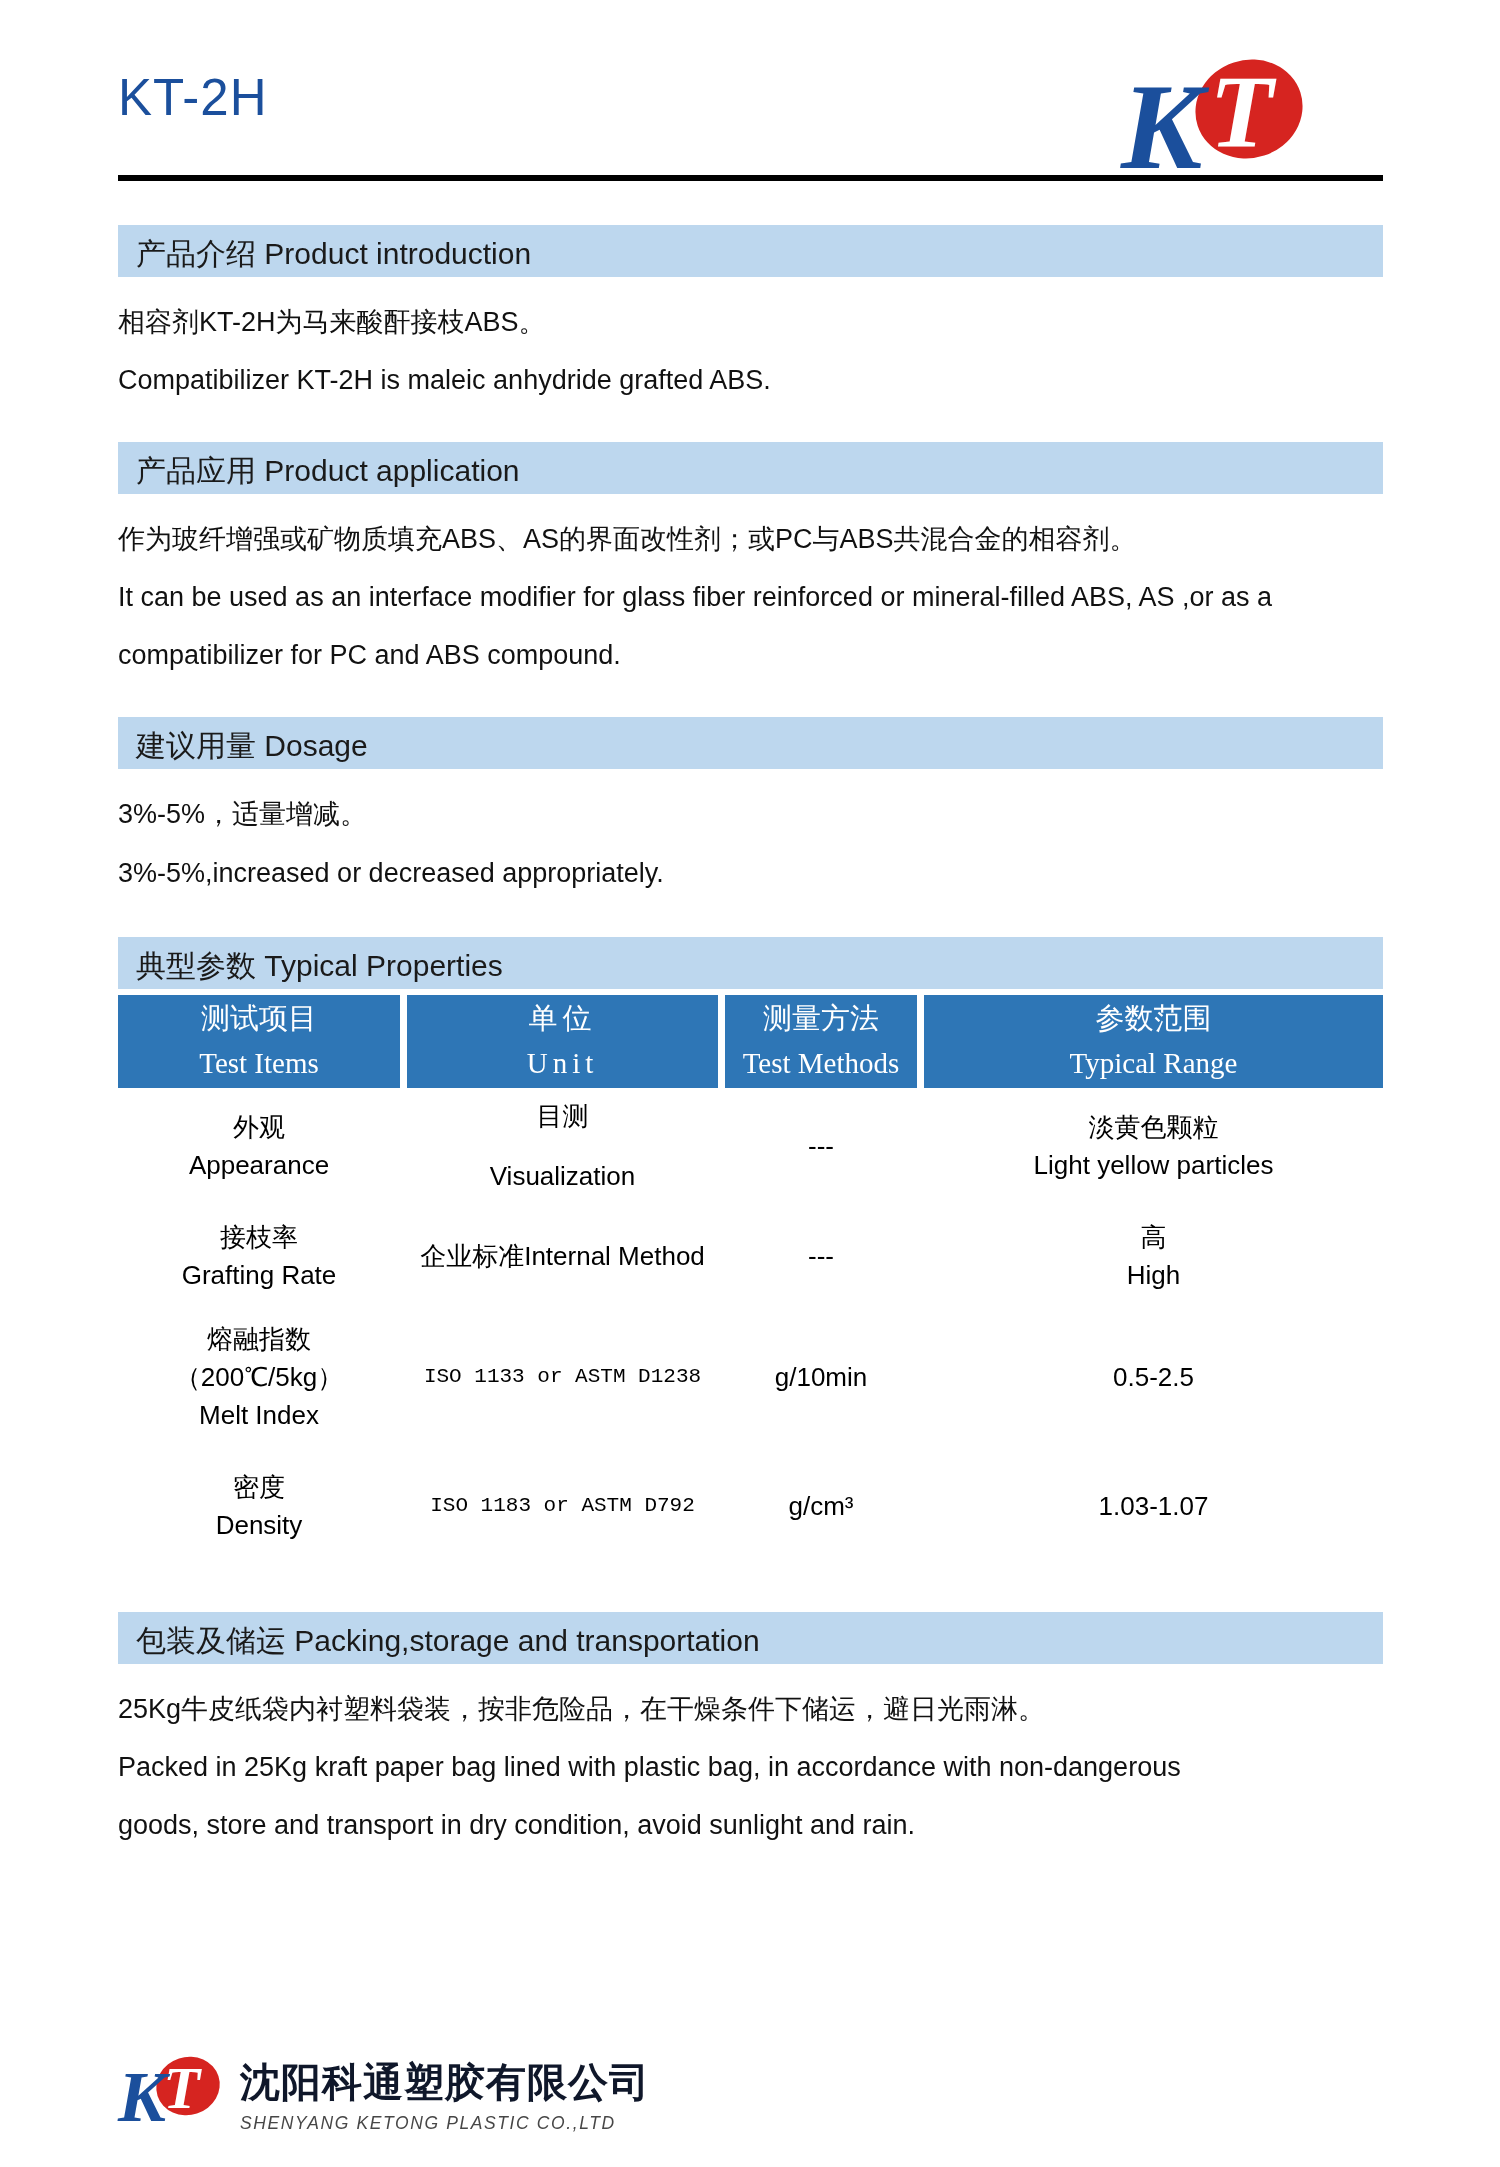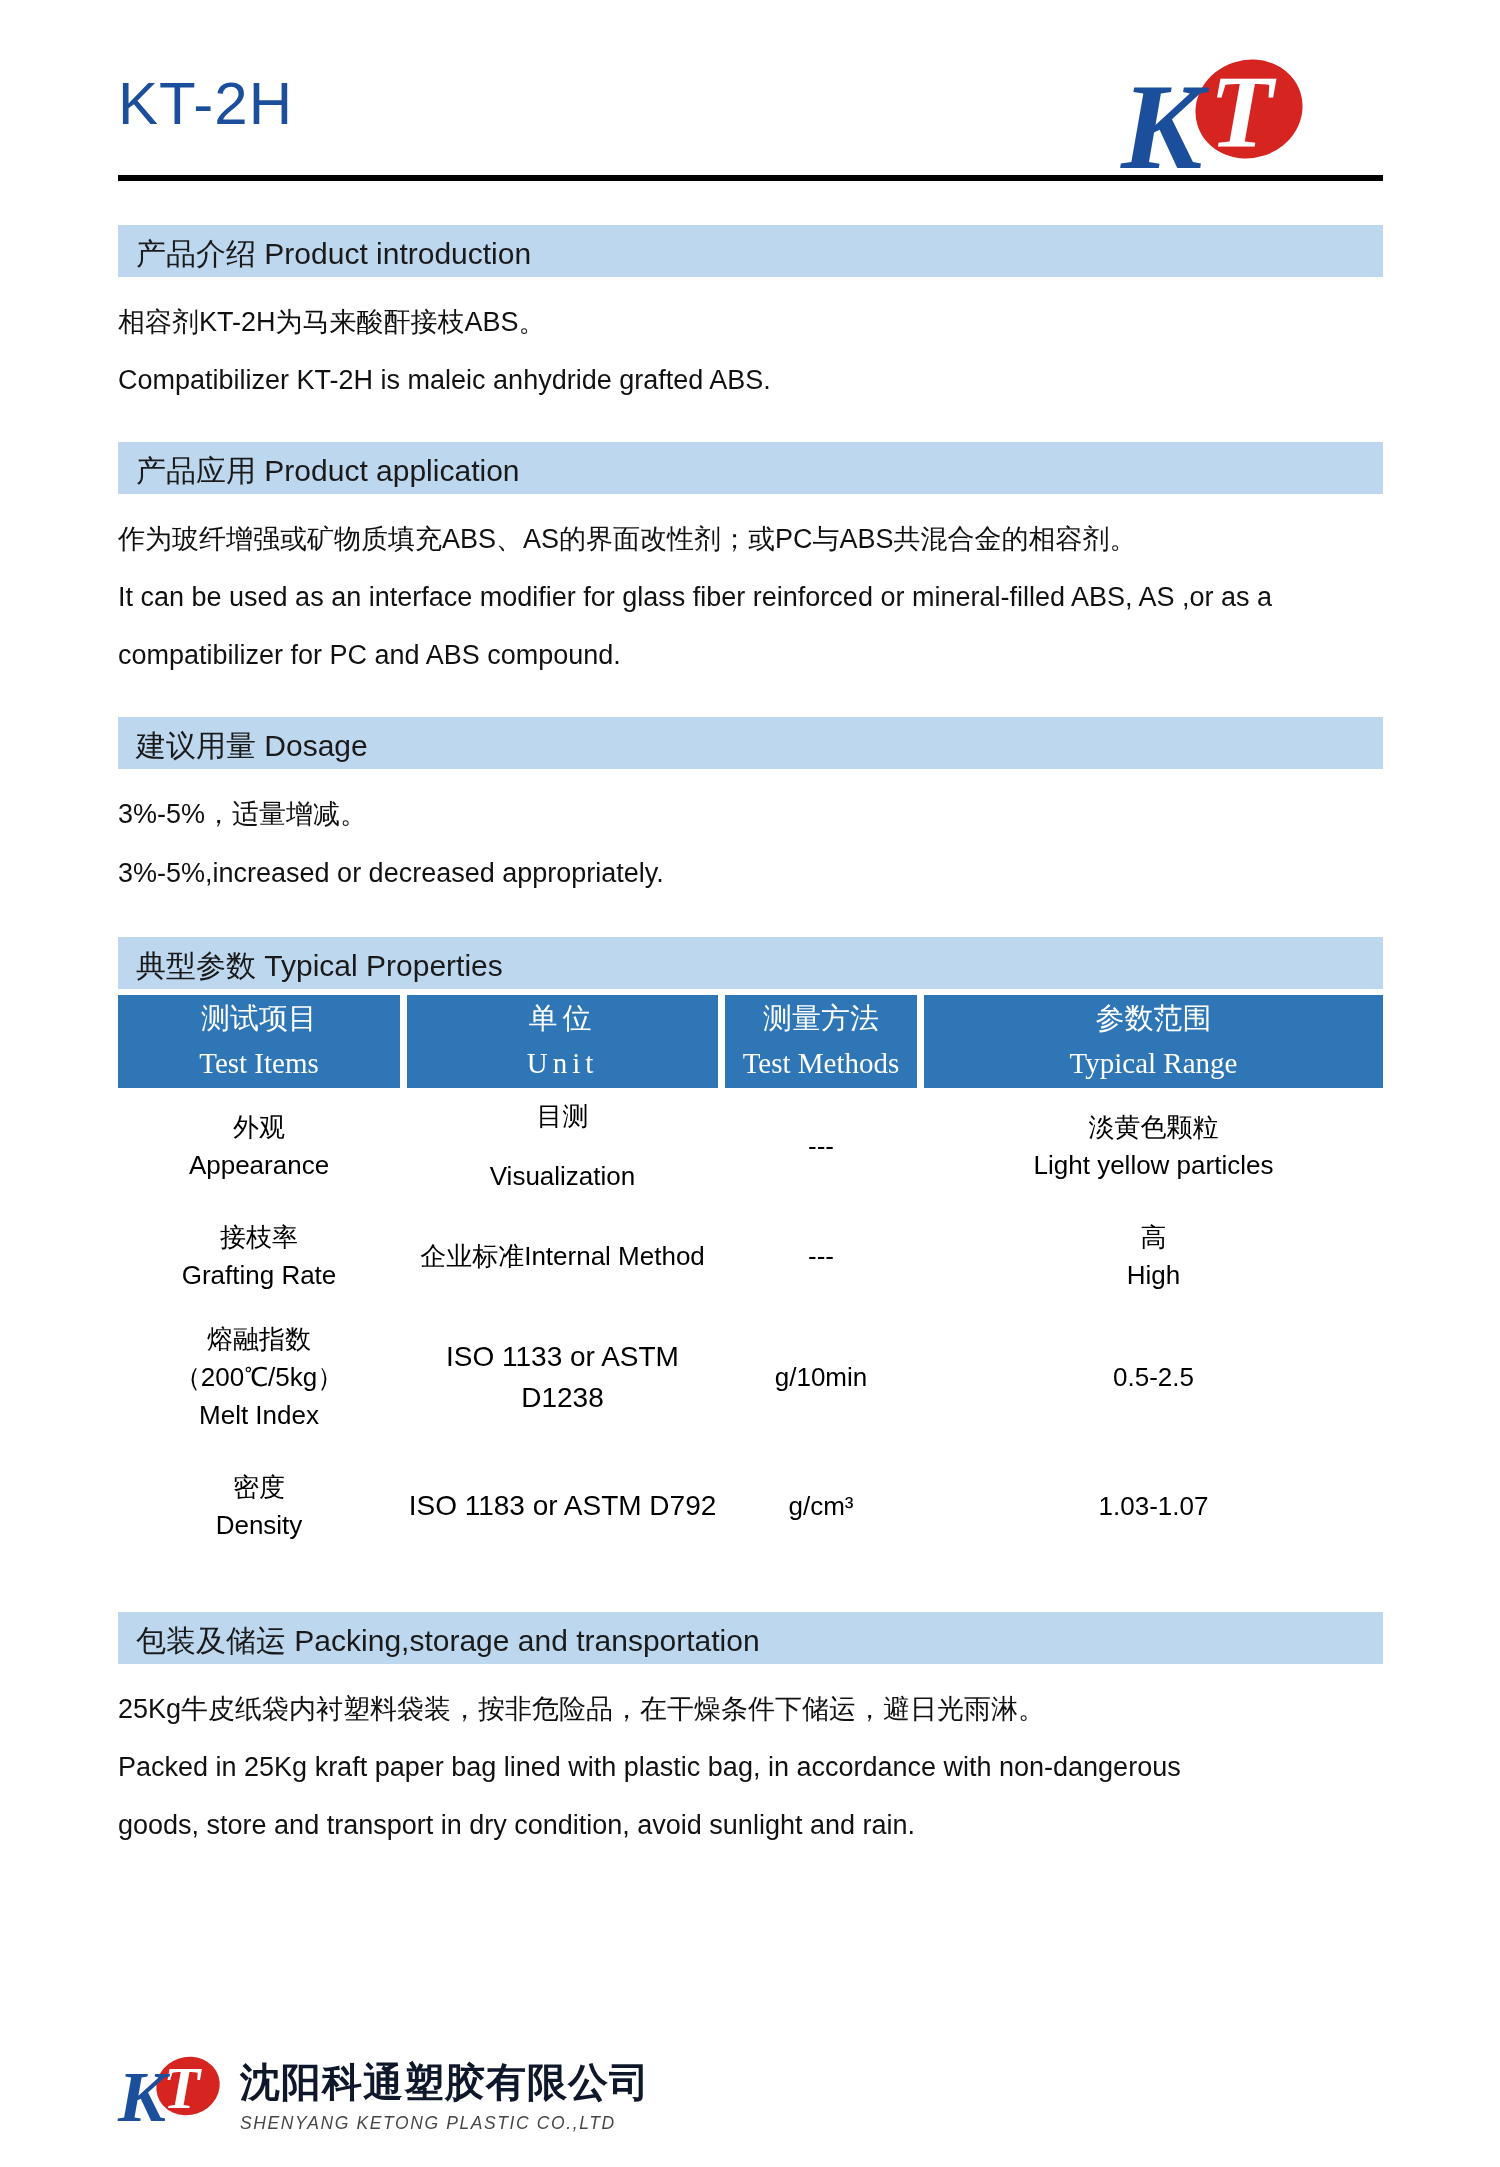--- a/index.html
+++ b/index.html
@@ -23,21 +23,21 @@
     width: 1265px;
     margin-left: 118px;
   }
   
   .header {
     position: relative;
     padding-top: 62px;
     height: 175px;
   }
   .title {
-    font-size: 60px;
+    font-size: 51px;
     font-weight: 400;
     color: var(--title-blue, #1b4f9c);
     letter-spacing: 1px;
     line-height: 1.4;
   }
   .kt-logo { position: absolute; }
   .kt-logo .kt-ellipse {
     position: absolute;
     background: var(--logo-red, #d62420);
     border-radius: 50%;
@@ -103,21 +103,21 @@
     text-align: center;
     font-size: 26px;
     color: #000;
     line-height: 1.45;
   }
   .trow.r1 { height: 118px; }
   .trow.r2 { height: 102px; }
   .trow.r3 { height: 140px; }
   .trow.r4 { height: 118px; }
   .td .sub-gap { margin-top: 22px; }
-  .serif { font-family: Liberation Sans, sans-serif; font-size: 28px; }
+  .serif { font-family: Liberation Mono, monospace; font-size: 21px; }
   
   .footer-brand {
     margin-top: 212px;
     display: flex;
     align-items: center;
     height: 80px;
     position: relative;
   }
   .kt-logo-sm { position: relative; width: 112px; height: 80px; display: inline-block; flex: 0 0 112px; }
   .kt-logo-sm .kt-ellipse { right: 10px; top: 2px; width: 64px; height: 58px; transform: rotate(-18deg); }

